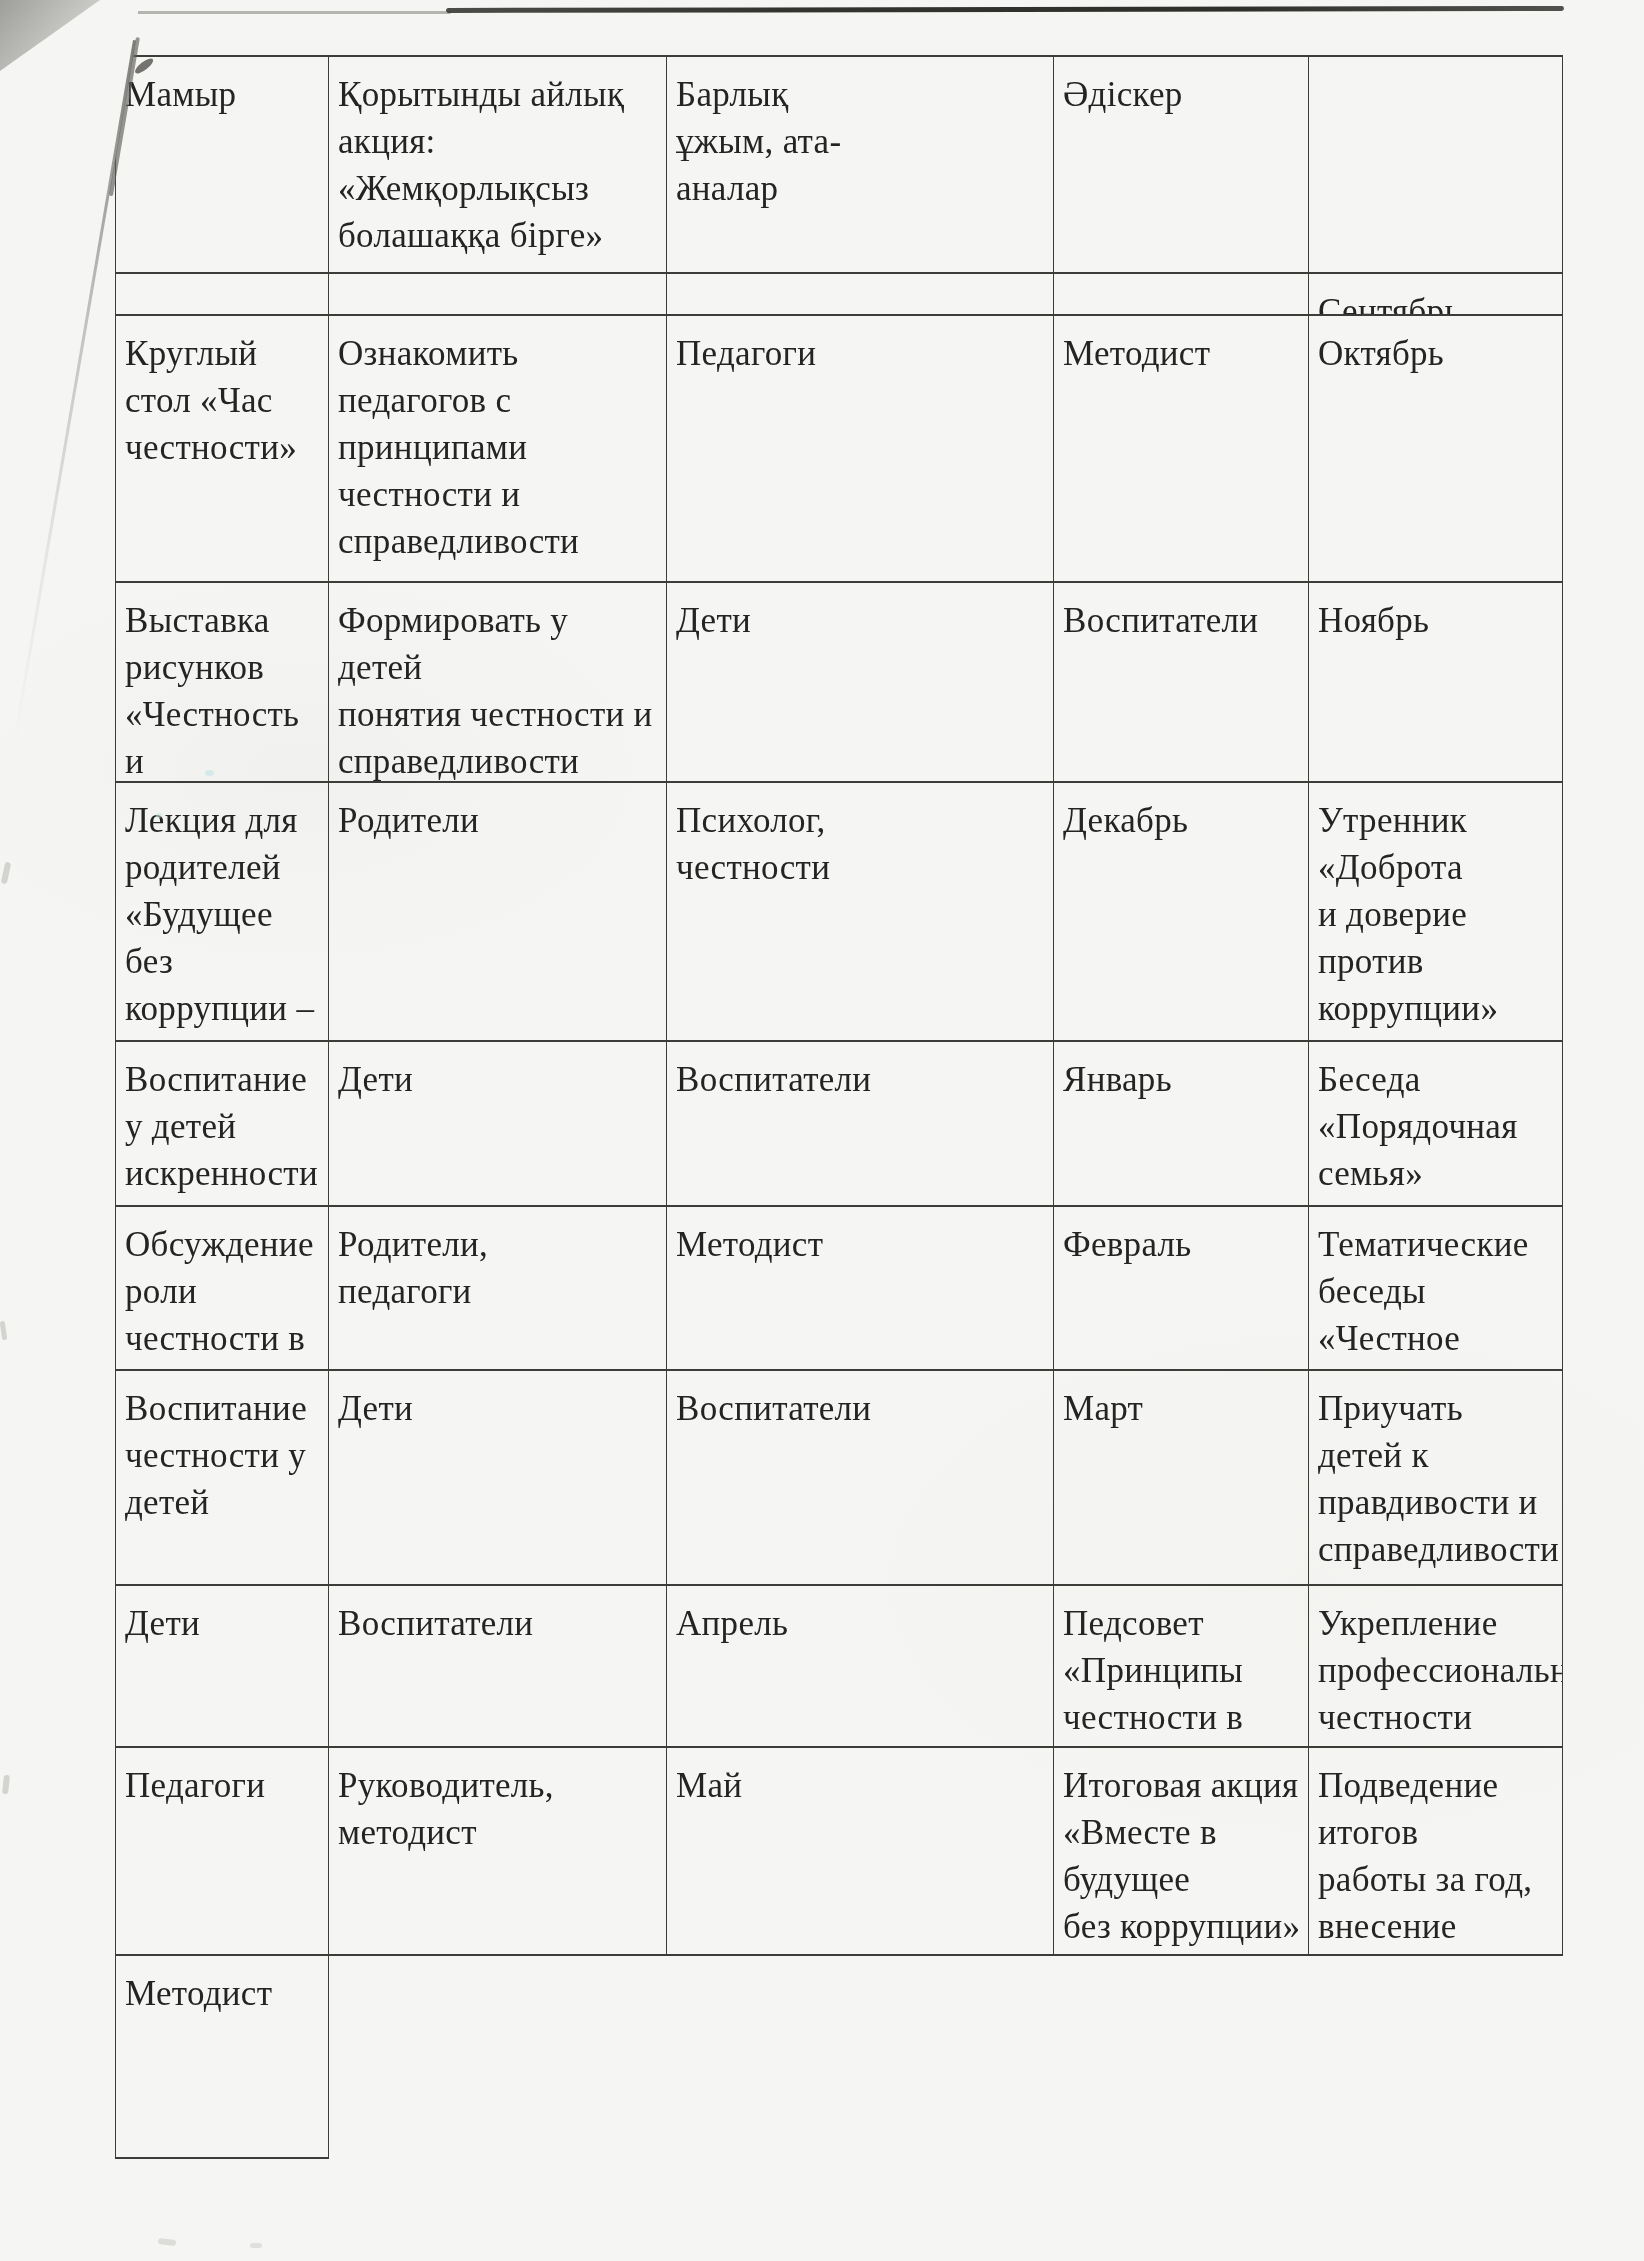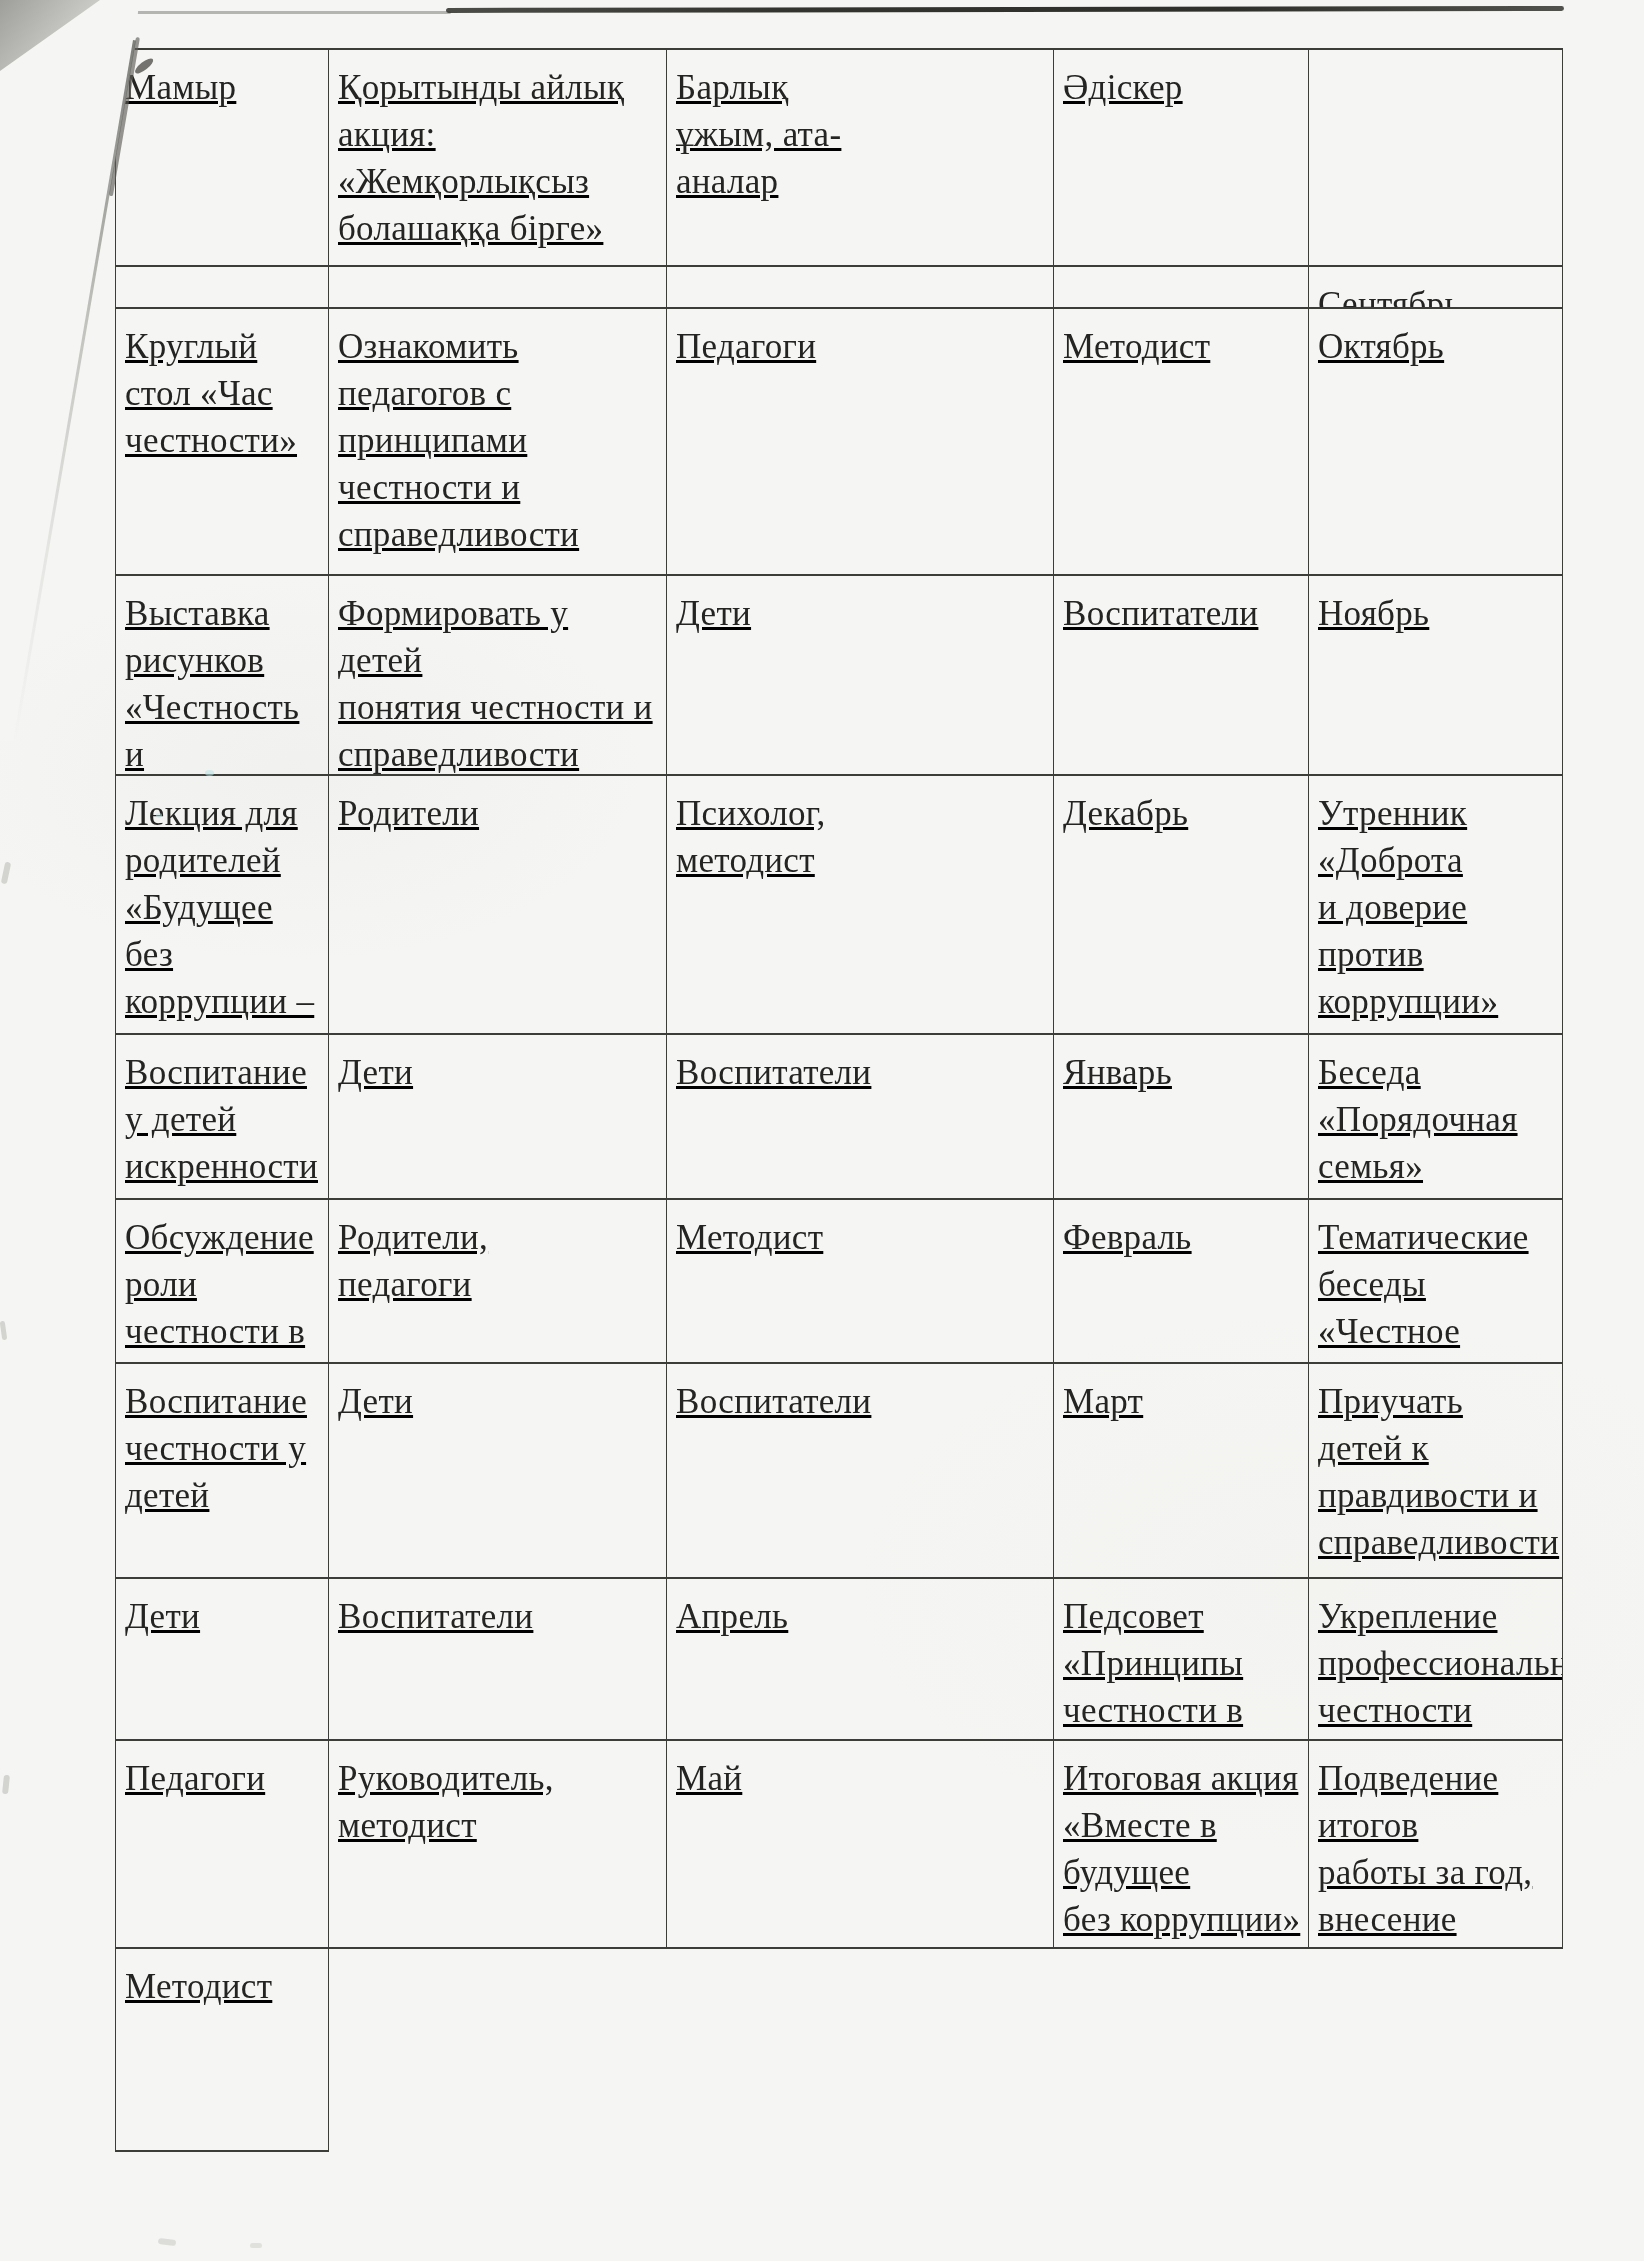--- a/index.html
+++ b/index.html
@@ -11,27 +11,26 @@
     overflow: hidden;
   }
   .page {
     position: absolute; inset: 0;
     background:
       radial-gradient(ellipse 580px 322px at 18% 34%, rgba(210,214,210,0.12), transparent 60%),
       radial-gradient(ellipse 773px 451px at 80% 70%, rgba(225,225,220,0.10), transparent 60%),
       #f5f5f3;
   }
   .plan-table {
-    position: absolute; left: 115px; top: 48px;
+    position: absolute; left: 115px; top: 55px;
     display: grid;
     grid-template-columns: 213px 338px 387px 255px 254px;
     grid-template-rows: 217px 42px 267px 200px 259px 165px 164px 215px 162px 208px 203px;
     border-top: 2.6px solid #3c3c39;
     border-left: 1.9px solid #3c3c39;
-    text-decoration: underline;
   }
   .cell {
     border-right: 1.9px solid #3c3c39;
     border-bottom: 2.6px solid #3c3c39;
     padding: 14px 7.7px 0 9px;
     font-size: 35px;
     line-height: 47px;
     letter-spacing: 0.3px;
     color: #242422;
     white-space: pre-line;
@@ -125,21 +124,21 @@
       <div class="cell">Дети</div>
       <div class="cell">Воспитатели</div>
       <div class="cell">Ноябрь</div>
       <div class="cell">Лекция для
 родителей
 «Будущее без
 коррупции – в
 наших руках»</div>
       <div class="cell">Родители</div>
       <div class="cell">Психолог,
-методист</div>
+честности</div>
       <div class="cell">Декабрь</div>
       <div class="cell">Утренник «Доброта
 и доверие против
 коррупции»</div>
       <div class="cell">Воспитание у детей
 искренности и
 доброты</div>
       <div class="cell">Дети</div>
       <div class="cell">Воспитатели</div>
       <div class="cell">Январь</div>

